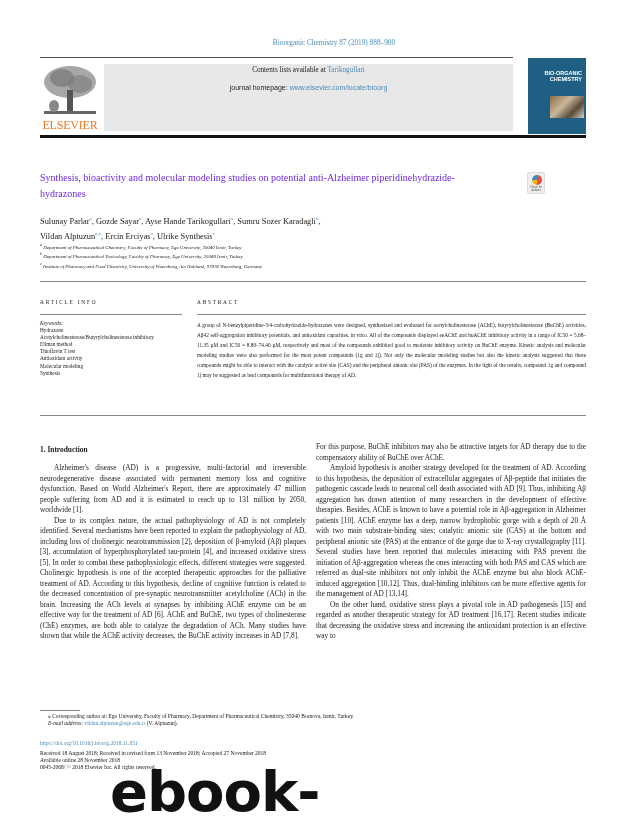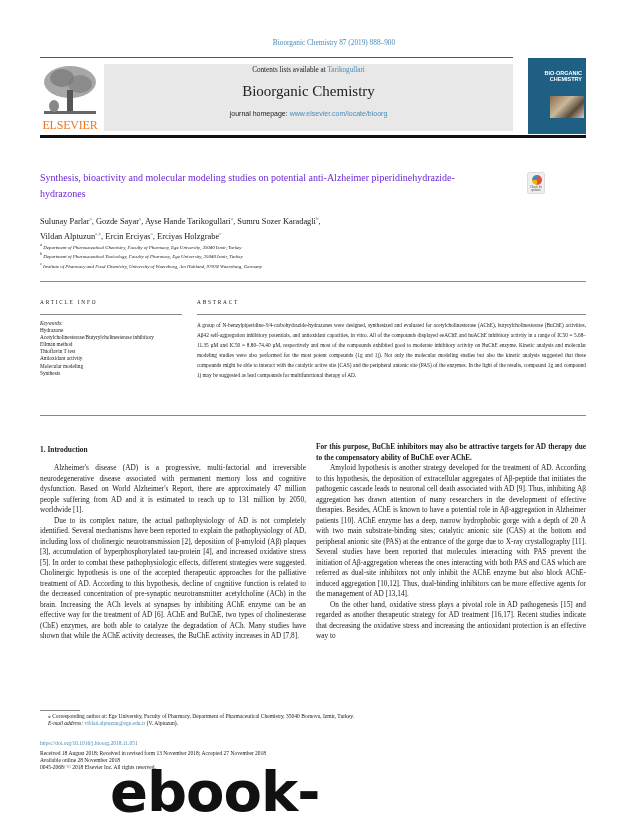--- a/index.html
+++ b/index.html
@@ -37,21 +37,21 @@
   .ai-rule { left: 40px; width: 142px; top: 314px; height: 1px; background: #888; }
   .ab-rule { left: 197px; width: 389px; top: 314px; height: 1px; background: #888; }
   .keywords { left: 40px; top: 320px; width: 150px; font-size: 5.3px; line-height: 7.1px; }
   .keywords .kwl { font-style: italic; }
   .abstract { left: 197px; top: 320px; width: 389px; font-size: 5.3px; line-height: 10px; text-align: justify; }
   .rule-bot { left: 40px; width: 546px; top: 415px; height: 1px; background: #888; }
 
   .col { font-size: 7.3px; line-height: 10.5px; text-align: justify; }
   .col-right { left: 316px; top: 442px; width: 270px; }
   .col p { text-indent: 14px; }
-  .col p.noindent { text-indent: 0; font-weight: bold; }
+  .col p.noindent { text-indent: 0; }
   .sec-heading { left: 40px; top: 445px; font-size: 7.4px; font-weight: bold; }
   .col-left-body { left: 40px; top: 463px; width: 266px; }
 
   .fn-rule { left: 40px; width: 40px; top: 710px; height: 1px; background: #888; }
   .footnote { left: 48px; top: 713px; width: 540px; font-size: 5.5px; line-height: 7px; }
   .doi { left: 40px; top: 740px; font-size: 5.5px; }
   .dates { left: 40px; top: 750px; width: 540px; font-size: 5.5px; line-height: 7.2px; }
 
   .watermark { left: 110px; top: 760px; font-family: "DejaVu Sans", sans-serif; font-weight: bold; font-size: 56px; color: #111; letter-spacing: -1px; line-height: 64px; }
 </style>
@@ -71,21 +71,20 @@
     <rect x="4" y="47" width="52" height="3" fill="#666"></rect>
     <ellipse cx="14" cy="42" rx="5" ry="6" fill="#888"></ellipse>
   </svg>
 </div>
 <div class="abs elsevier-text">ELSEVIER</div>
 
 <div class="abs header-box">
   <div class="contents-line">
     <span>Contents lists available at </span><span class="link">Tarikogullari</span>
   </div>
-  <div class="journal-name">Bioorganic Chemistry</div>
   <div class="homepage-line">
     <span>journal homepage: </span><span class="link">www.elsevier.com/locate/bioorg</span>
   </div>
 </div>
 
 <div class="abs cover">
   <div class="ct">BIO-ORGANIC CHEMISTRY</div>
   <div class="cimg"></div>
 </div>
 <div class="abs rule-thick"></div>
@@ -96,21 +95,21 @@
   <div class="cm-t">Check for updates</div>
 </div>
 
 <div class="abs authors">
   <span><span>Sulunay Parlar</span><sup>a</sup></span>,
   <span><span>Gozde Sayar</span><sup>a</sup></span>,
   <span><span>Ayse Hande Tarikogullari</span><sup>a</sup></span>,
   <span><span>Sumru Sozer Karadagli</span><sup>b</sup></span>,<br>
   <span><span>Vildan Alptuzun</span><sup>a,⁎</sup></span>,
   <span><span>Ercin Erciyas</span><sup>a</sup></span>,
-  <span><span>Erciyas Holzgrabe</span><sup>c</sup></span>
+  <span><span>Ulrike Synthesis</span><sup>c</sup></span>
 </div>
 
 <div class="abs affils">
   <div><sup>a</sup> <span>Department of Pharmaceutical Chemistry, Faculty of Pharmacy, Ege University, 35040 Izmir, Turkey</span></div>
   <div><sup>b</sup> <span>Department of Pharmaceutical Toxicology, Faculty of Pharmacy, Ege University, 35040 Izmir, Turkey</span></div>
   <div><sup>c</sup> <span>Institute of Pharmacy and Food Chemistry, University of Wuerzburg, Am Hubland, 97074 Wuerzburg, Germany</span></div>
 </div>
 
 <div class="abs rule-mid"></div>
 

